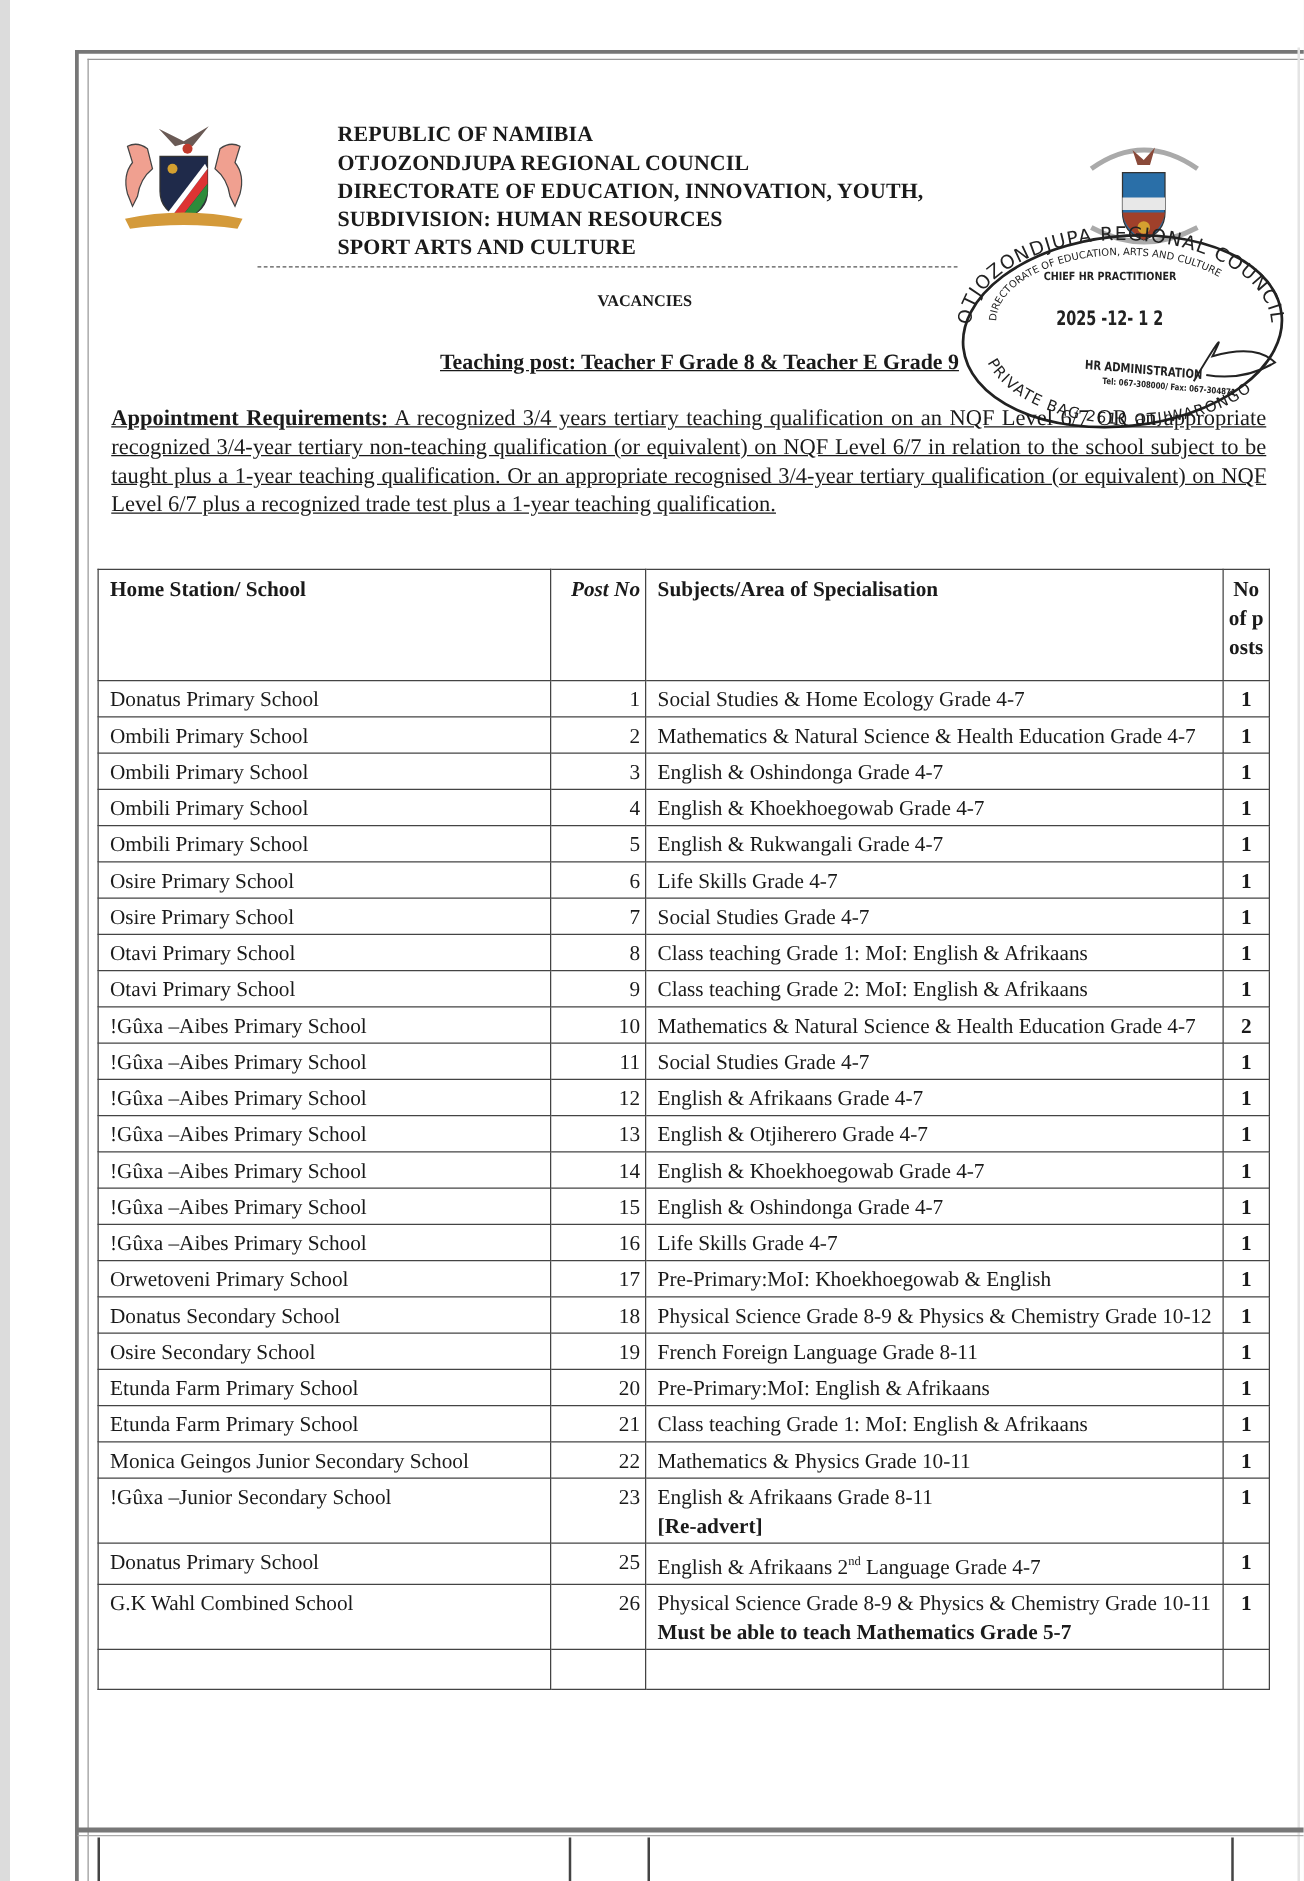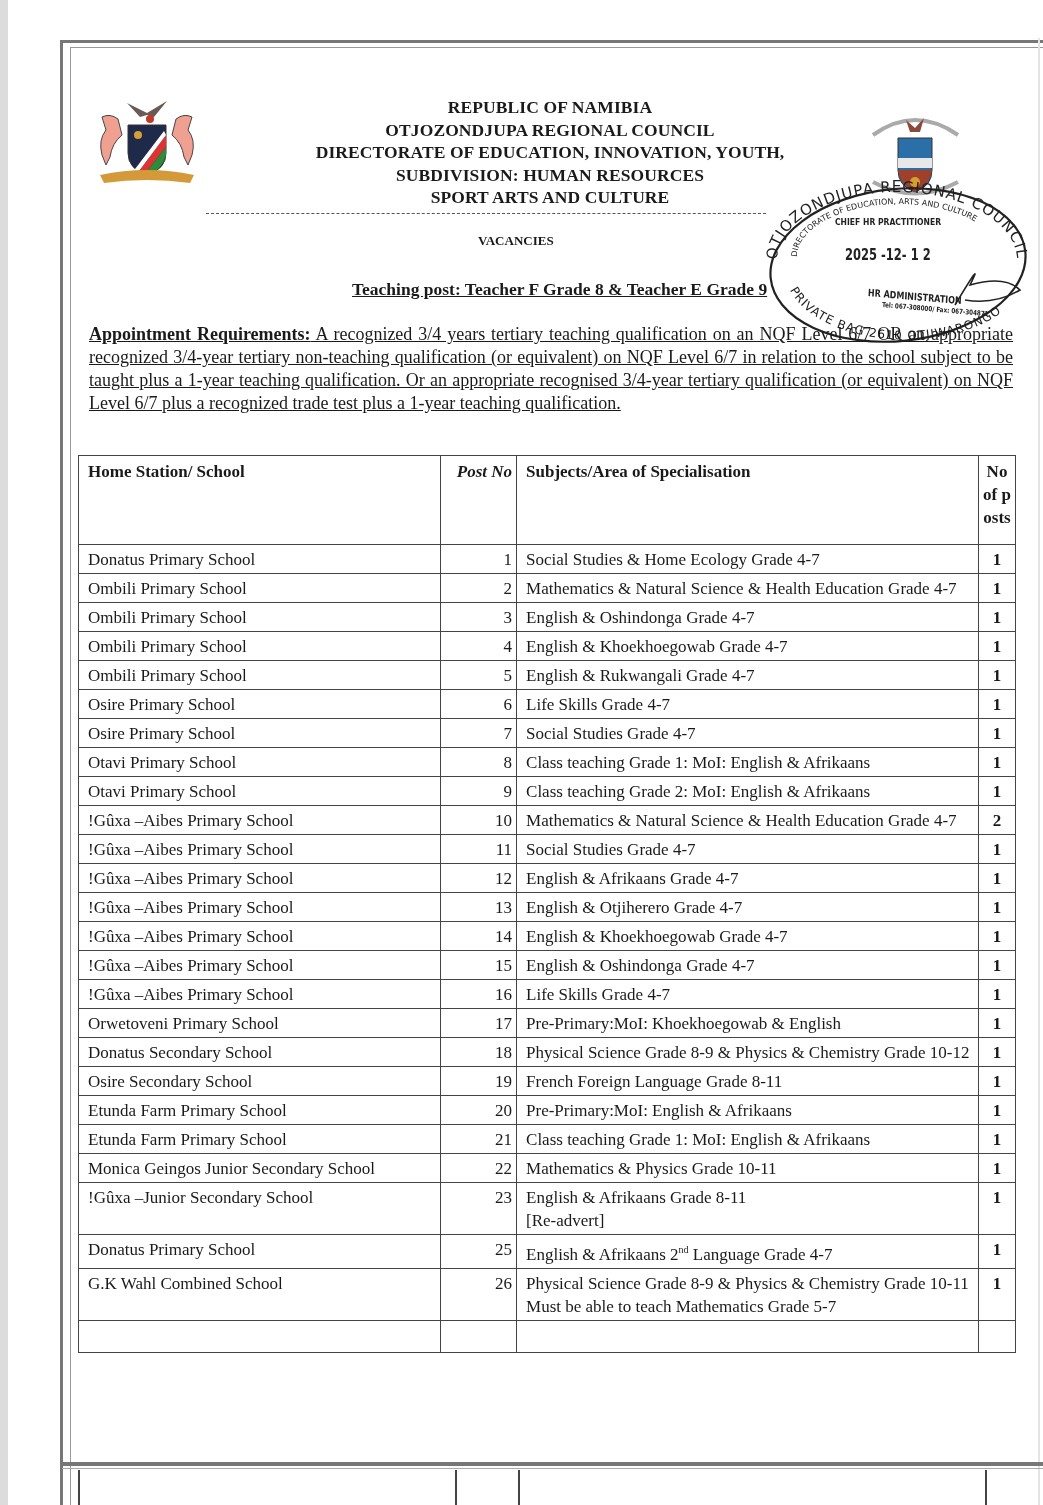--- a/index.html
+++ b/index.html
@@ -21,21 +21,21 @@
   }
   .frame-inner {
     position:absolute; left:70px; top:47px; width:990px; height:1470px;
     border-top:1px solid #999; border-left:1px solid #999;
   }
   
   .coat-of-arms { position:absolute; left:92px; top:95px; width:110px; height:95px; }
   .regional-logo { position:absolute; left:868px; top:110px; width:95px; height:90px; }
   .header-lines {
     position:absolute; left:270px; top:96px; width:560px;
-    text-align:center; font-weight:bold; font-size:17.5px; line-height:22.5px;
+    font-weight:bold; font-size:17.5px; line-height:22.5px;
     letter-spacing:0.1px;
   }
   .dash-line {
     position:absolute; left:206px; top:213px; width:560px; height:0;
     border-top:1.5px dashed #555;
   }
   .vacancies {
     position:absolute; left:478px; top:233px; font-weight:bold; font-size:13px;
   }
   .post-title {
@@ -66,21 +66,21 @@
   table.vac td, table.vac th {
     border:1.5px solid #444; vertical-align:top; padding:3px 7px 2px 9px;
   }
   table.vac th { font-weight:bold; text-align:left; padding-top:4px; }
   .c1 { width:346px; }
   .c2 { width:67px; text-align:right !important; padding-right:4px !important; padding-left:4px !important; }
   .c3 { width:446px; }
   .c4 { width:28px; text-align:center !important; font-weight:bold; padding-left:4px !important; padding-right:4px !important; }
   th.c4 { text-align:center; line-height:23px;margin-top:16px; }
   tr.hdr th { height:82px; }
-  .note { font-weight:normal;text-align:right; }
+  .note { font-weight:bold;text-align:right; }
   tr.empty td { height:26px; }
   .bottom-rule {
     position:absolute; left:62px; top:1462px; width:981px; height:4px; background:#777;
   }
   .bottom-rule2 { position:absolute; left:62px; top:1468px; width:981px; height:1px; background:#aaa; }
   .bottom-cols { position:absolute; top:1470px; height:35px; width:1.5px; background:#444; }
   .right-edge { position:absolute; left:1038px; top:38px; width:2px; height:1467px; background:#e4e4e4; }
 </style>
 </head>
 <body>

